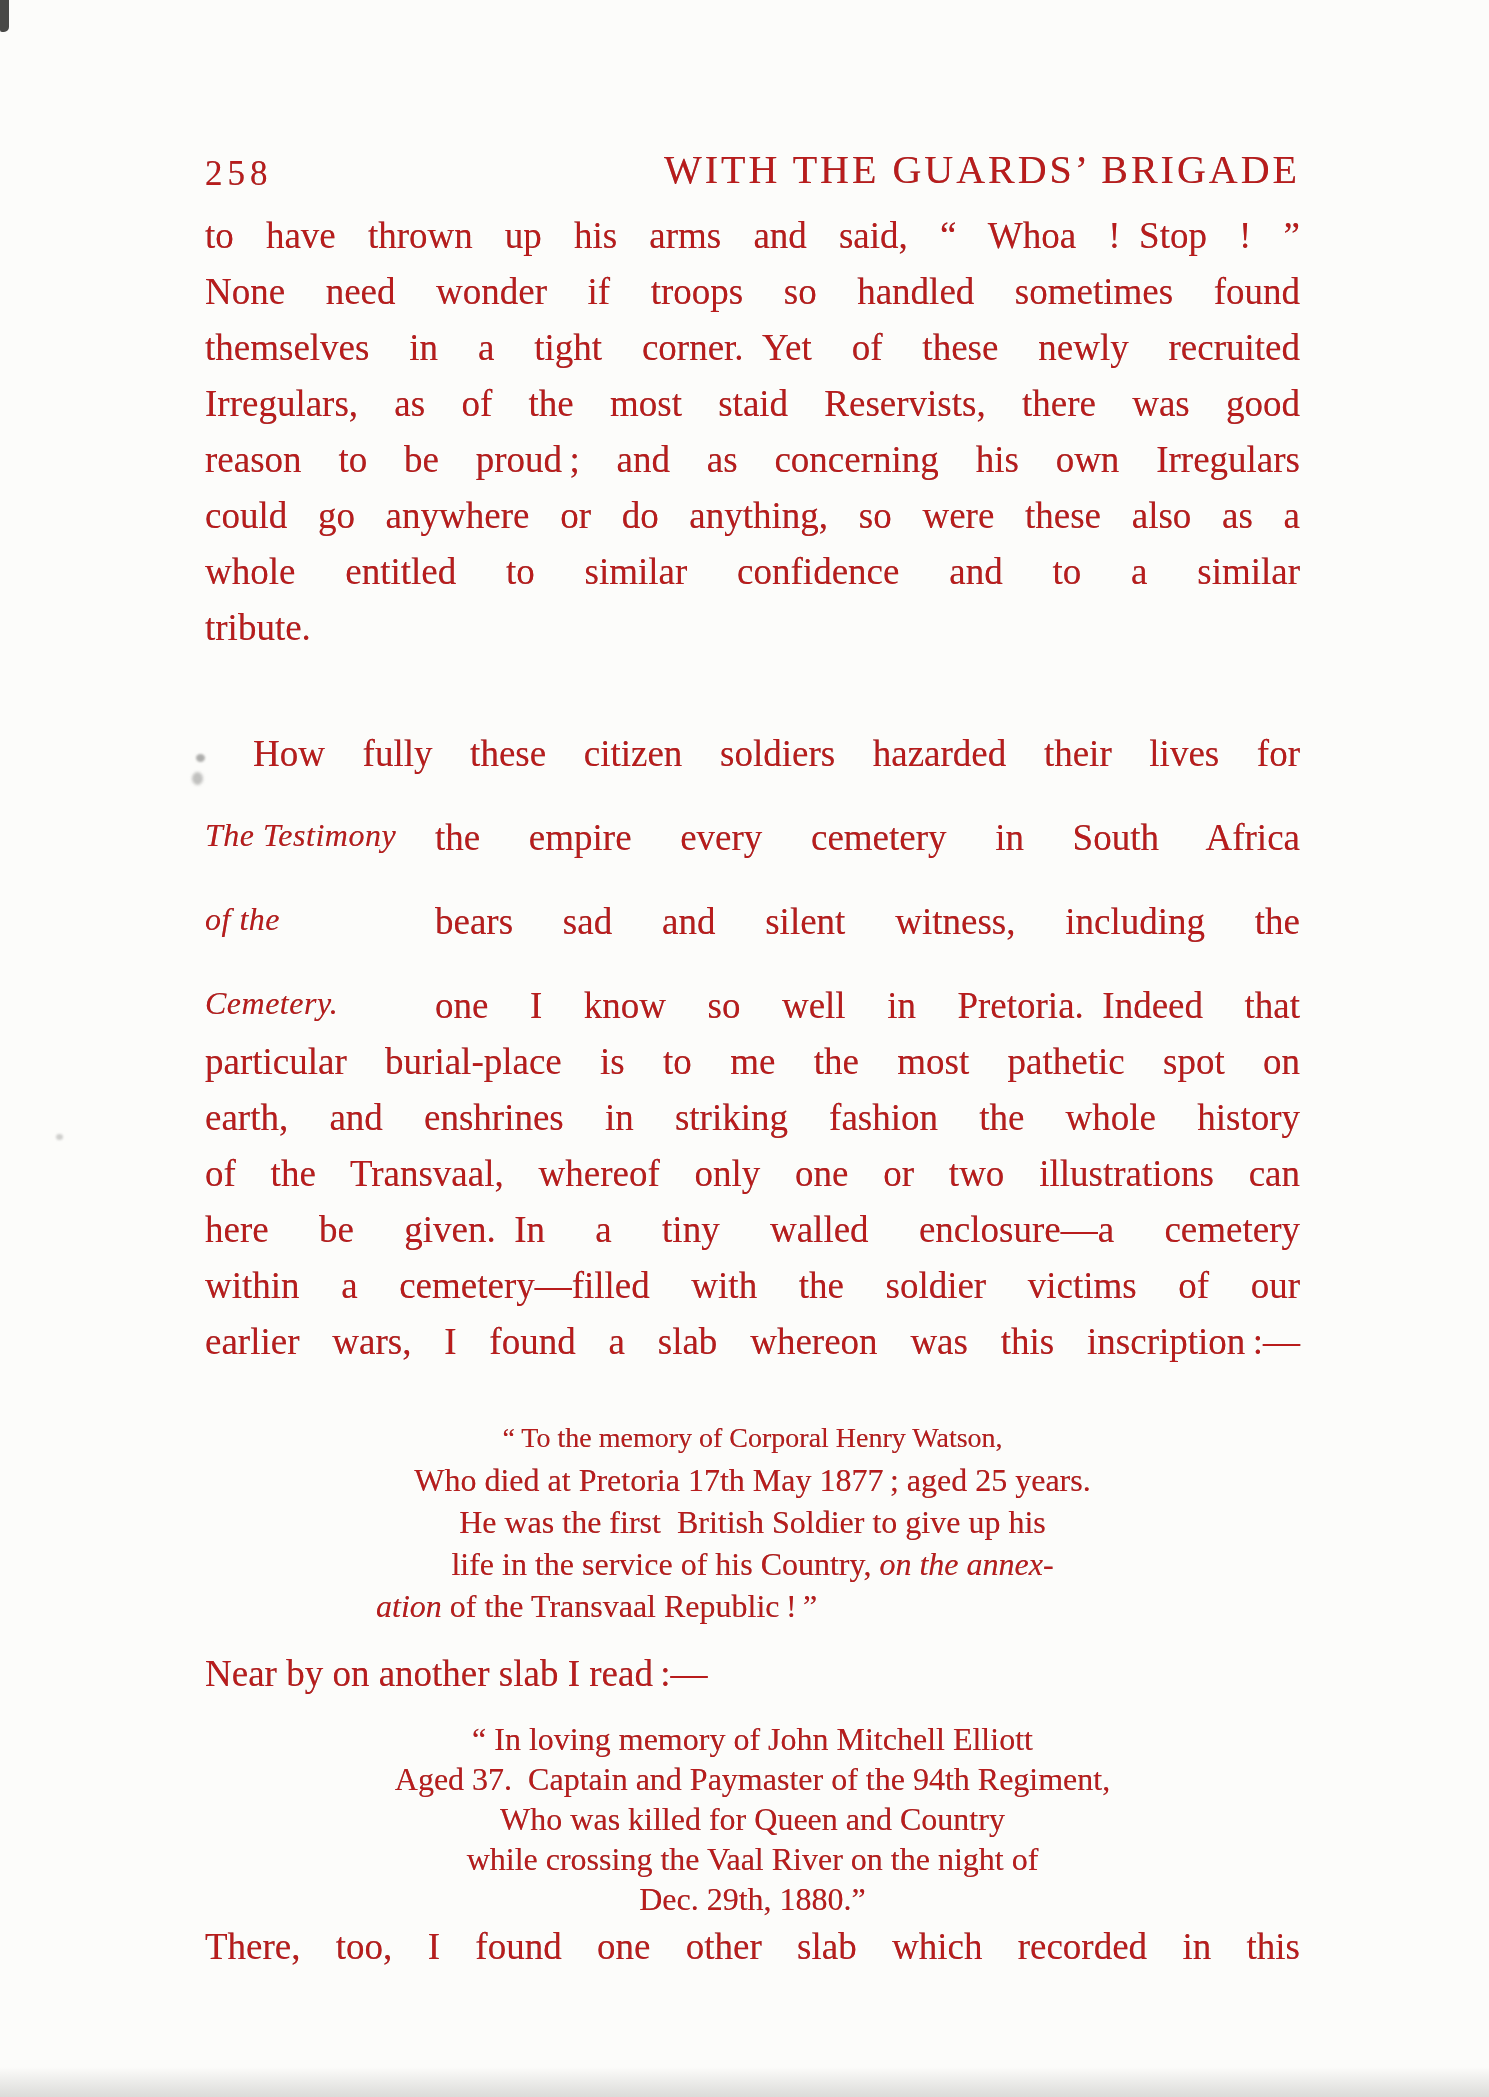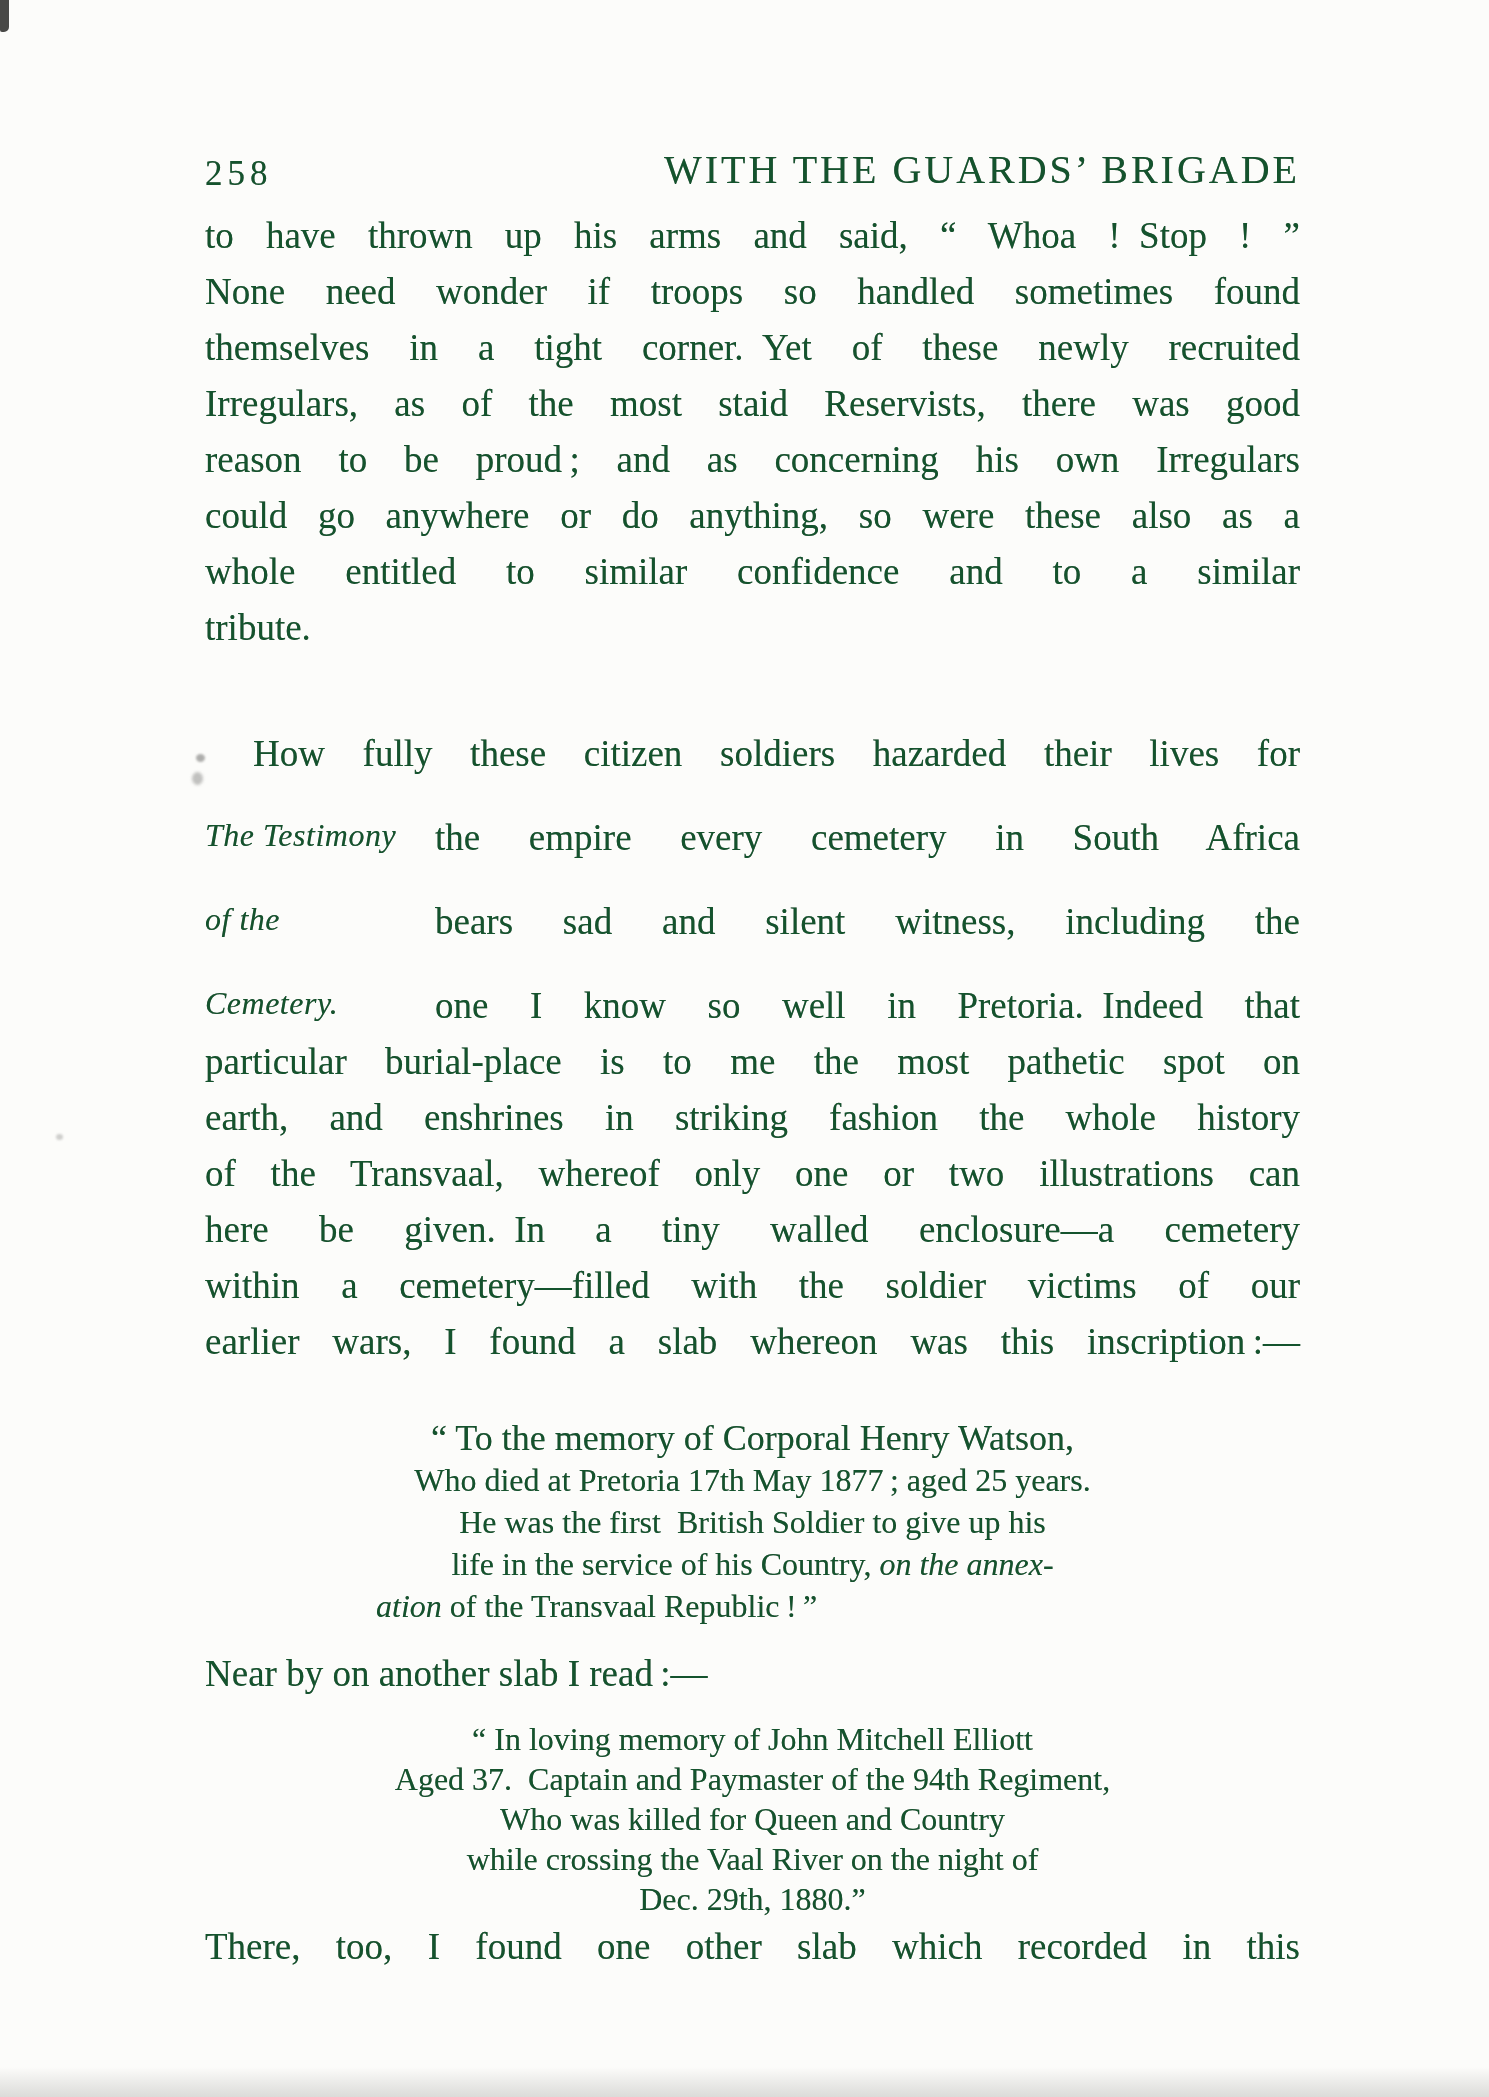--- a/index.html
+++ b/index.html
@@ -4,21 +4,21 @@
 <style>
   html,body{margin:0;padding:0;background:#9a9a9a;}
   .page{
     position:relative;
     width:1489px;height:2097px;
     margin:0 auto;
     background:#fcfcfa;
     box-sizing:border-box;
     padding:146px 189px 0 205px;
     font-family:"Liberation Serif","DejaVu Serif",serif;
-    color:#14532d;
+    color:#b91c1c;
     text-shadow:0 0 .5px rgba(20,18,16,.45);
     overflow:hidden;
   }
   .header{position:relative;line-height:48px;margin-bottom:14px;}
   .pageno{position:absolute;left:0;top:4px;font-size:35px;letter-spacing:5px;}
   .title{text-align:right;font-size:40px;letter-spacing:3px;padding-left:14px;white-space:nowrap;}
   .block{margin:0;}
   .line{font-size:37px;line-height:56px;}
   .a-j{text-align:justify;text-align-last:justify;text-justify:inter-word;}
   .a-l{text-align:left;text-align-last:left;}
@@ -65,21 +65,21 @@
         <div class="line a-j noted"><span class="margin-note">of the</span><span>bears sad and silent witness, including the</span></div>
         <div class="line a-j noted"><span class="margin-note">Cemetery.</span><span>one I know so well in Pretoria. Indeed that</span></div>
         <div class="line a-j">particular burial-place is to me the most pathetic spot on</div>
         <div class="line a-j">earth, and enshrines in striking fashion the whole history</div>
         <div class="line a-j">of the Transvaal, whereof only one or two illustrations can</div>
         <div class="line a-j">here be given. In a tiny walled enclosure—a cemetery</div>
         <div class="line a-j">within a cemetery—filled with the soldier victims of our</div>
         <div class="line a-j">earlier wars, I found a slab whereon was this inscription :—</div>
       </div>
       <div class="block inscription" style="margin-top: 24px;">
-        <div class="line a-c" style="font-size: 36px; line-height: 42px; margin-top: 47px;">“ To the memory of Corporal Henry Watson,</div>
+        <div class="line a-c" style="font-size: 28px; line-height: 42px; margin-top: 47px;">“ To the memory of Corporal Henry Watson,</div>
         <div class="line a-c" style="font-size: 32px; line-height: 42px;">Who died at Pretoria 17th May 1877 ; aged 25 years.</div>
         <div class="line a-c" style="font-size: 32px; line-height: 42px;">He was the first British Soldier to give up his</div>
         <div class="line a-c" style="font-size: 32px; line-height: 42px;"><span>life in the service of his Country, </span><span class="it">on the annex-</span></div>
         <div class="line a-l" style="font-size: 32px; line-height: 42px; padding-left: 171px;"><span class="it">ation</span><span> of the Transvaal Republic ! ”</span></div>
       </div>
       <div class="block lead" style="margin-top: 22px;">
         <div class="line a-l" style="line-height: 50px;">Near by on another slab I read :—</div>
       </div>
       <div class="block inscription" style="margin-top: 20px;">
         <div class="line a-c" style="font-size: 32px; line-height: 40px;">“ In loving memory of John Mitchell Elliott</div>

